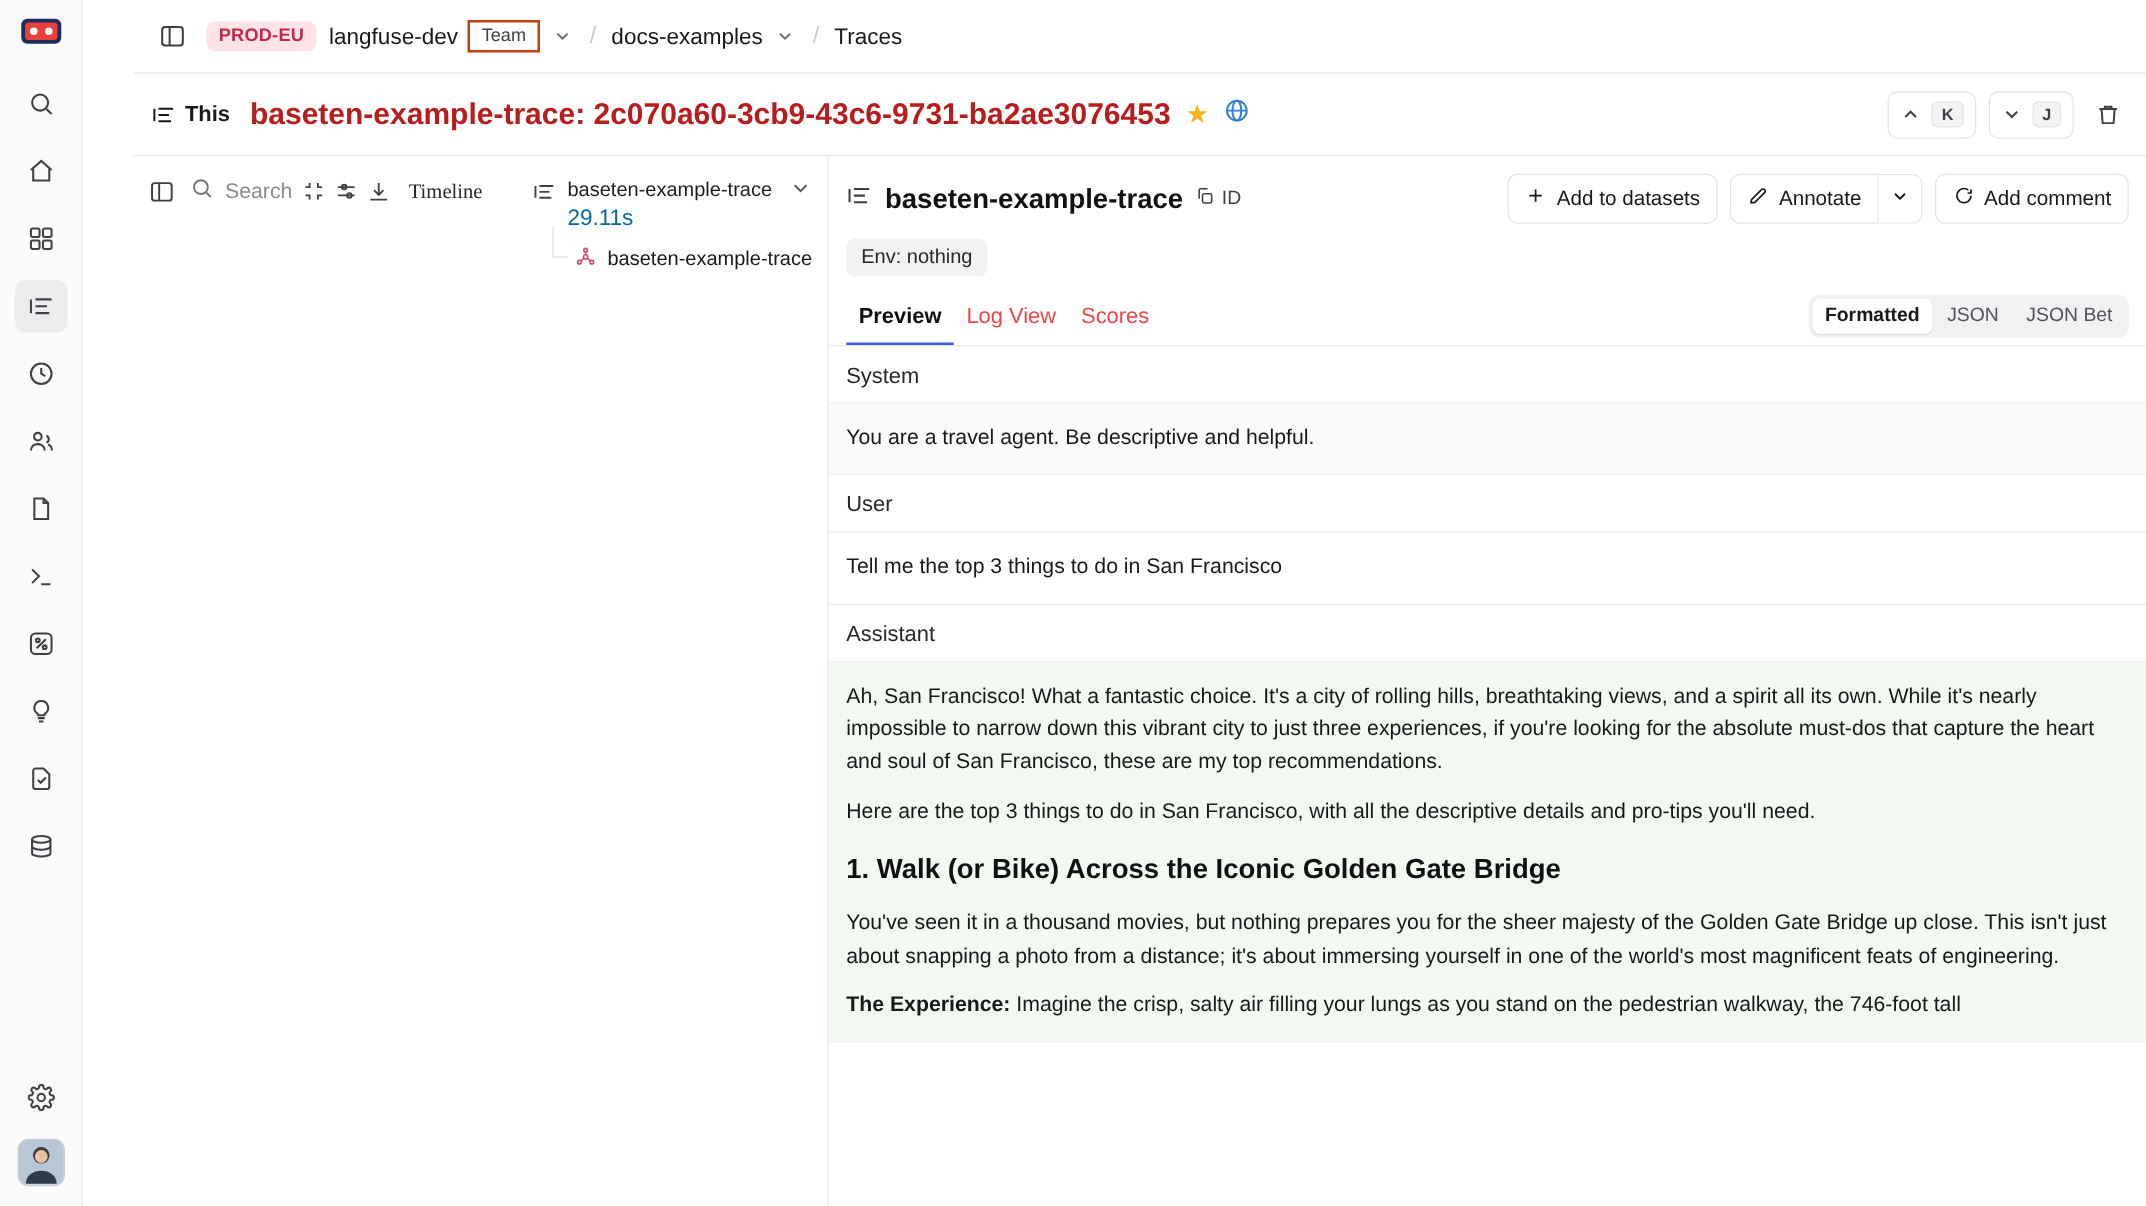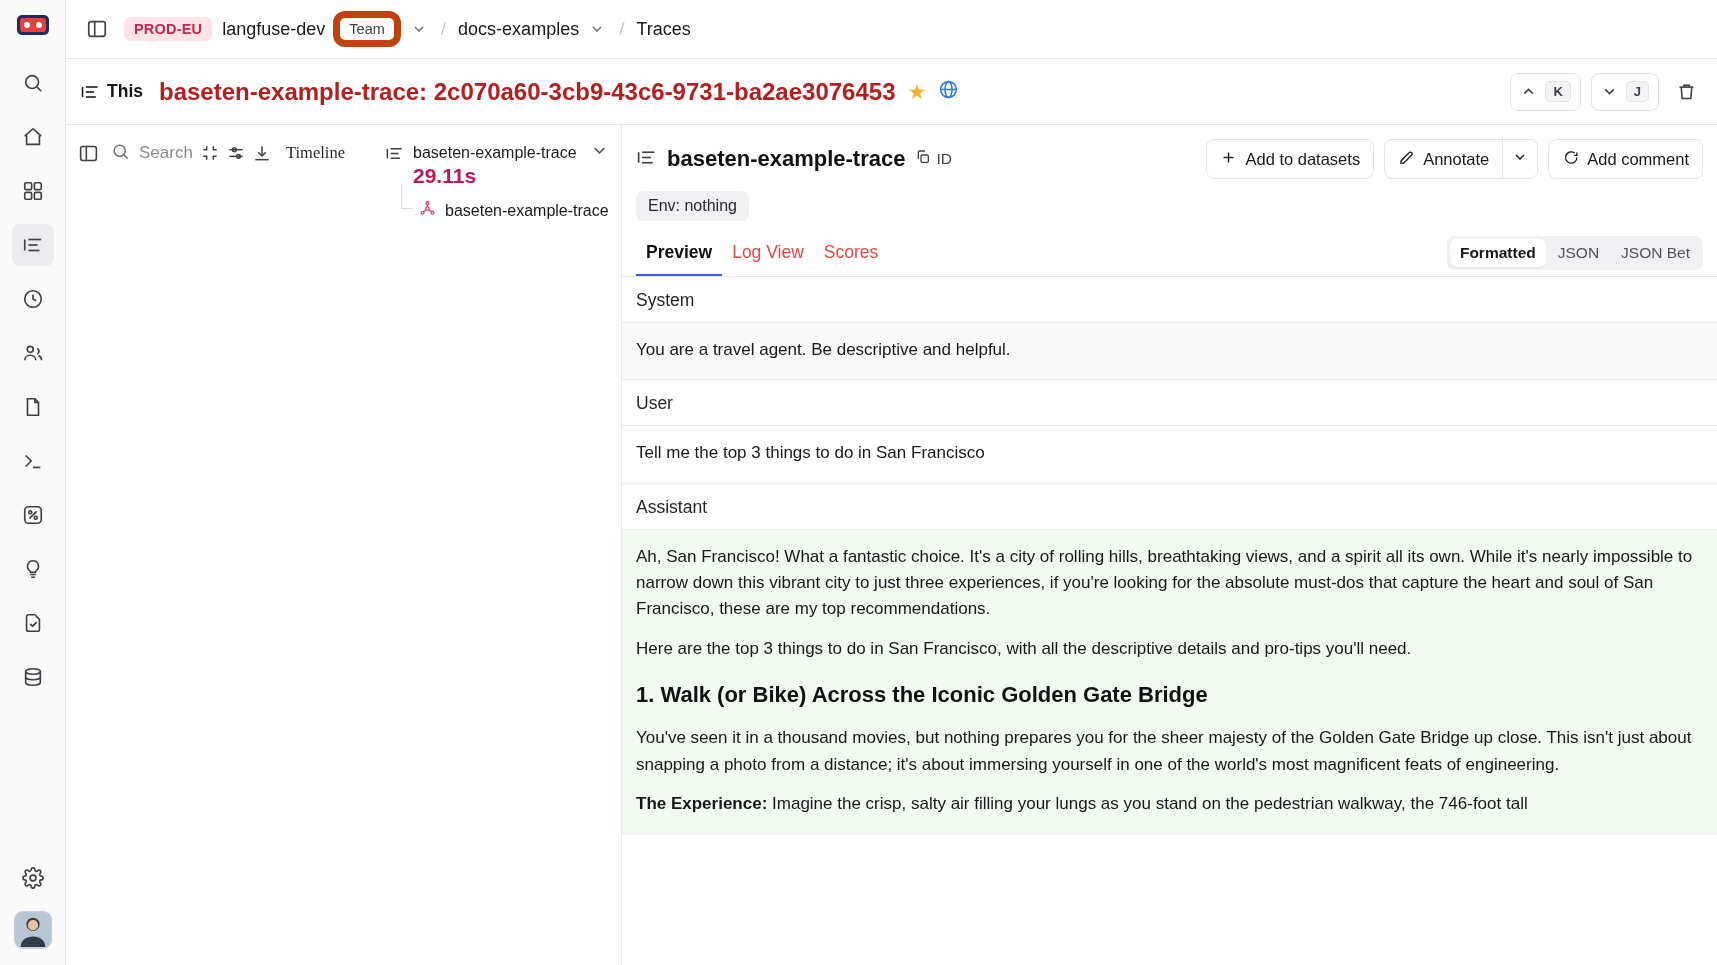--- a/index.html
+++ b/index.html
@@ -3,21 +3,21 @@
 <meta charset="utf-8">
 <style>
   * { box-sizing: border-box; margin: 0; padding: 0; }
   html, body {
     width: 1717px; height: 965px;
     font-family: "Liberation Sans", sans-serif;
     background: #ffffff;
     color: #18181b;
     overflow: hidden;
   }
-  .app { display: flex; width: 1717px; height: 965px; }
+  .app { display: flex; width: 1717px; height: 965px; gap: 41px; }
 
   
   .rail {
     width: 66px; height: 965px;
     background: #fafafa;
     border-right: 1px solid #e7e7ea;
     display: flex; flex-direction: column; align-items: center;
     padding-top: 10px;
     flex: 0 0 66px;
   }
@@ -55,21 +55,21 @@
     color: #3f3f46; background: transparent; border: none; cursor: pointer;
   }
   .env-badge {
     background: #ffe3e7; color: #c0294b;
     font-size: 14.5px; font-weight: 700;
     padding: 4px 10px; border-radius: 7px; letter-spacing: .2px;
   }
   .crumb { font-size: 18px; color: #18181b; }
   .crumb-sep { color: #c9c9cf; font-size: 19px; padding: 0 2px; }
   .pill {
-    border: 7px solid #c2410c; border-radius: 12px;
+    border: 2px solid #c2410c; border-radius: 0;
     font-size: 14.5px; color: #3f3f46;
     padding: 3px 9px; background: #fff;
   }
   .crumb-group { display: flex; align-items: center; gap: 8px; }
   .chev {
     width: 20px; height: 20px; display: flex; align-items: center;
     justify-content: center; color: #6b6b74;
   }
 
   
@@ -125,21 +125,21 @@
     font-size: 16.5px; color: #26262b; padding: 5px 8px;
     border-radius: 7px; cursor: pointer; background: transparent; border: none;
     font-family: Liberation Serif, serif;
   }
   .tree-body { padding: 10px 0 0 0; overflow: hidden; }
   .tree-row {
     display: flex; align-items: flex-start; gap: 9px;
     padding: 6px 12px 6px 20px; position: relative;
   }
   .tree-row .label { font-size: 16px; color: #1d1d21; line-height: 1.45; }
-  .tree-row .dur { font-size: 21px; color: #be185d; font-weight: bold; }
+  .tree-row .dur { font-size: 18px; color: #0369a1; }
   .tree-caret { margin-left: auto; color: #52525b; }
   .tree-child {
     display: flex; align-items: center; gap: 9px;
     padding: 6px 12px 6px 54px; position: relative;
   }
   .tree-child:before {
     content: ""; position: absolute; left: 36px; top: -10px;
     width: 1px; height: 24px; background: #dcdce0;
   }
   .tree-child:after {

